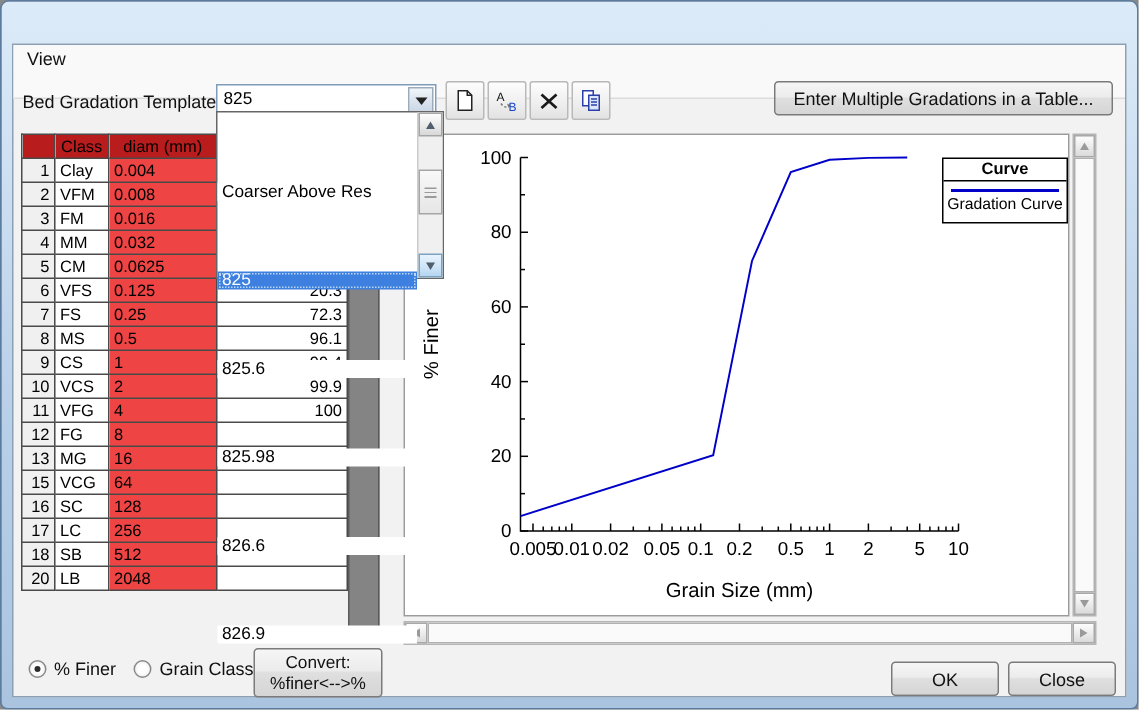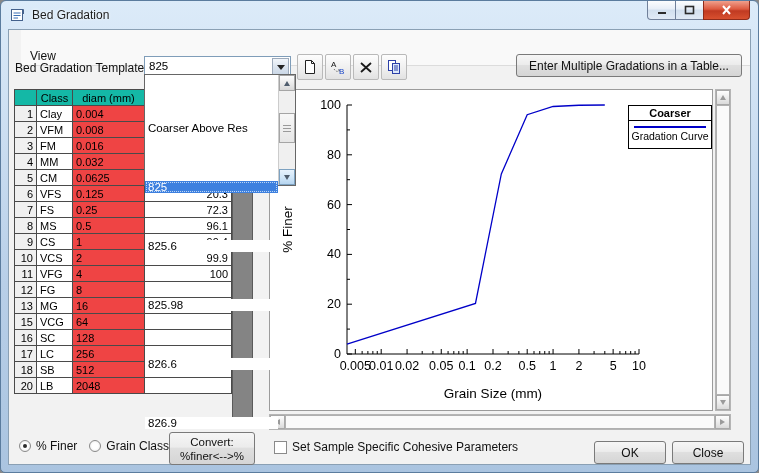--- a/index.html
+++ b/index.html
@@ -18,21 +18,21 @@
   .cap-btn { width: 29px; height: 19px; border: 1px solid #70809a; border-top: none; margin-left: -1px;
     display: flex; align-items: center; justify-content: center;
     background: linear-gradient(#fcfdfe, #e7eef7 45%, #d2dfee 50%, #e0eaf6); }
   .cap-btn.min { border-radius: 0 0 0 4px; }
   .cap-btn.close { width: 47px; border-radius: 0 0 4px 0; border-color: #8e2b1a;
     background: linear-gradient(#f0a08c, #dd5a40 45%, #c03a22 55%, #d8502f); }
   
   .client { position: absolute; left: 7px; top: 28px; width: 743px; height: 436px;
     background: #f2f2f2; border: 1px solid #8aa0b4; }
   .menubar { position: absolute; left: 0; top: 0; right: 0; height: 36px; background: #f9f9f9;
-    border-bottom: 1px solid #dcdcdc; display: flex; align-items: flex-end; margin-left: 12px; }
+    border-bottom: 1px solid #dcdcdc; display: flex; align-items: flex-start; }
   .menu-item { font-size: 12px; padding: 2px 9px; color: #111; }
   .tpl-label { position: absolute; left: 6px; top: 31px; font-size: 12px; color: #111; }
   
   .combo { position: absolute; left: 135px; top: 26px; width: 147px; height: 22px; background: #fff;
     border: 1px solid #7f9db9; }
   .combo-text { position: absolute; left: 4px; top: 3px; font-size: 11.5px; }
   .combo-btn { position: absolute; right: 1px; top: 1px; bottom: 1px; width: 17px;
     background: linear-gradient(#f2f6fb, #dbe4ef 50%, #c9d6e5); border: 1px solid #9daabb;
     display: flex; align-items: center; justify-content: center; }
   .tri-down-s { width: 0; height: 0; border-left: 4px solid transparent; border-right: 4px solid transparent; border-top: 5px solid #222; }
@@ -59,21 +59,21 @@
   .dd-thumb { position: absolute; left: 0; right: 0; top: 38px; height: 30px;
     background: linear-gradient(#f8f8f8, #e6e6e6); border: 1px solid #a5a5a5; display: flex; align-items: center; justify-content: center; }
   .grip { width: 8px; height: 7px; background: repeating-linear-gradient(#9a9a9a 0 1px, transparent 1px 3px); }
   .tri-up { width: 0; height: 0; border-left: 3.5px solid transparent; border-right: 3.5px solid transparent; border-bottom: 5px solid #4f5d6d; }
   .tri-down { width: 0; height: 0; border-left: 3.5px solid transparent; border-right: 3.5px solid transparent; border-top: 5px solid #4f5d6d; }
   .tri-left { width: 0; height: 0; border-top: 3.5px solid transparent; border-bottom: 3.5px solid transparent; border-right: 5px solid #9a9a9a; }
   .tri-right { width: 0; height: 0; border-top: 3.5px solid transparent; border-bottom: 3.5px solid transparent; border-left: 5px solid #9a9a9a; }
   
   .grain-table { position: absolute; left: 5px; top: 59px; border-collapse: collapse; table-layout: fixed; }
   .grain-table th, .grain-table td { border: 1px solid #4a4a4a; height: 16px; font-size: 11px; padding: 0 3px; overflow: hidden; white-space: nowrap; }
-  .grain-table th { background: #14b8a6; font-weight: normal; text-align: center; }
+  .grain-table th { background: #b91c1c; font-weight: normal; text-align: center; }
   .grain-table td.c0 { background: #f0f0f0; text-align: right; }
   .grain-table td.c1 { background: #fff; text-align: left; }
   .grain-table td.c2 { background: #ef4444; }
   .grain-table td.c3 { background: #fff; text-align: right; }
   .table-strip { position: absolute; left: 223px; top: 59px; width: 21px; height: 337px; background: #848484; border: 1px solid #5a5a5a; }
   
   .chart-panel { position: absolute; left: 260px; top: 59px; width: 444px; height: 322px; background: #fff; border: 1px solid #9b9b9b; }
   .chart-svg text { font-family: "Liberation Sans", sans-serif; fill: #000; }
   .legend { position: absolute; left: 358px; top: 15px; width: 84px; height: 44px; background: #fff; border: 1px solid #000; }
   .legend-title { height: 15px; line-height: 15px; text-align: center; font-size: 11px; font-weight: bold; border-bottom: 1px solid #000; }
@@ -102,47 +102,20 @@
   .checkbox { width: 13px; height: 13px; background: #fff; border: 1px solid #8a8a8a; margin-right: 5px; }
   .checkbox-label { font-size: 12px; color: #111; }
   .ok-btn { position: absolute; left: 585px; top: 411px; width: 72px; height: 23px; }
   .close-btn { position: absolute; left: 663px; top: 411px; width: 72px; height: 23px; }
 </style>
 </head>
 <body>
 
 <div class="window">
 
-  <div class="titlebar">
-    <svg class="title-icon" viewBox="0 0 16 16">
-      <rect x="1.5" y="2.5" width="11" height="11" fill="#fff" stroke="#44618c"></rect>
-      <path d="M9 2.5 L13.5 2.5 L13.5 7" fill="none" stroke="#44618c"></path>
-      <line x1="3.5" y1="6" x2="10.5" y2="6" stroke="#3b6fb5"></line>
-      <line x1="3.5" y1="8.5" x2="10.5" y2="8.5" stroke="#3b6fb5"></line>
-      <line x1="3.5" y1="11" x2="8" y2="11" stroke="#3b6fb5"></line>
-    </svg>
-    <span class="title-text">Bed Gradation</span>
-    <div class="caption-buttons">
-      <div class="cap-btn min">
-        <svg width="10" height="9" viewBox="0 0 10 9">
-            <rect x="1" y="6" width="8" height="2" fill="#2b2b2b"></rect>
-          </svg>
-      </div>
-      <div class="cap-btn max">
-        <svg width="11" height="10" viewBox="0 0 11 10">
-            <rect x="1.5" y="1.5" width="8" height="7" fill="none" stroke="#2b2b2b" stroke-width="1.6"></rect>
-          </svg>
-      </div>
-      <div class="cap-btn close">
-        <svg width="11" height="10" viewBox="0 0 11 10">
-            <path d="M2 1 L9 9 M9 1 L2 9" stroke="#fff" stroke-width="2"></path>
-          </svg>
-      </div>
-    </div>
-  </div>
 
   <div class="client">
 
     <div class="menubar">
       <span class="menu-item">View</span>
     </div>
 
     <span class="tpl-label">Bed Gradation Template:</span>
 
     <div class="combo">
@@ -398,21 +371,21 @@
           <line x1="77" y1="239.1" x2="80" y2="239.1" stroke="#000"></line>
           <line x1="77" y1="189.3" x2="80" y2="189.3" stroke="#000"></line>
           <line x1="77" y1="139.5" x2="80" y2="139.5" stroke="#000"></line>
           <line x1="77" y1="89.70000000000002" x2="80" y2="89.70000000000002" stroke="#000"></line>
           <line x1="77" y1="39.900000000000006" x2="80" y2="39.900000000000006" stroke="#000"></line>
           <text x="223" y="308" text-anchor="middle" font-size="13.5">Grain Size (mm)</text>
           <text x="22" y="139.5" text-anchor="middle" font-size="13.5" transform="rotate(-90 22 139.5)">% Finer</text>
           <polyline points="77,254.04 205.4590679107299,213.453 231.32790565052136,83.97300000000001 257.1967433903128,24.711000000000013 283.0655811301043,16.49399999999997 308.9344188698957,15.248999999999967 334.8032566096872,15" fill="none" stroke="#0000c8" stroke-width="1.3"></polyline>
         </svg>
       <div class="legend">
-        <div class="legend-title">Coarser</div>
+        <div class="legend-title">Curve</div>
         <div class="legend-line"></div>
         <div class="legend-entry">Gradation Curve</div>
       </div>
     </div>
 
     <div class="vscroll">
       <div class="vs-up">
           <span class="tri-up" style="border-bottom-color:#9a9a9a"></span>
         </div>
       <div class="vs-thumb"></div>
@@ -439,22 +412,18 @@
         <span class="radio"></span>
         <span class="radio-label">Grain Class %</span>
       </span>
     </div>
 
     <div class="push-btn convert-btn">
       <span>Convert:</span>
       <span>%finer&lt;--&gt;%</span>
     </div>
 
-    <div class="checkbox-wrap">
-      <span class="checkbox"></span>
-      <span class="checkbox-label">Set Sample Specific Cohesive Parameters</span>
-    </div>
 
     <div class="push-btn close-btn">Close</div>
     <div class="push-btn ok-btn">OK</div>
 
   </div>
 </div>
 
 </body></html>

